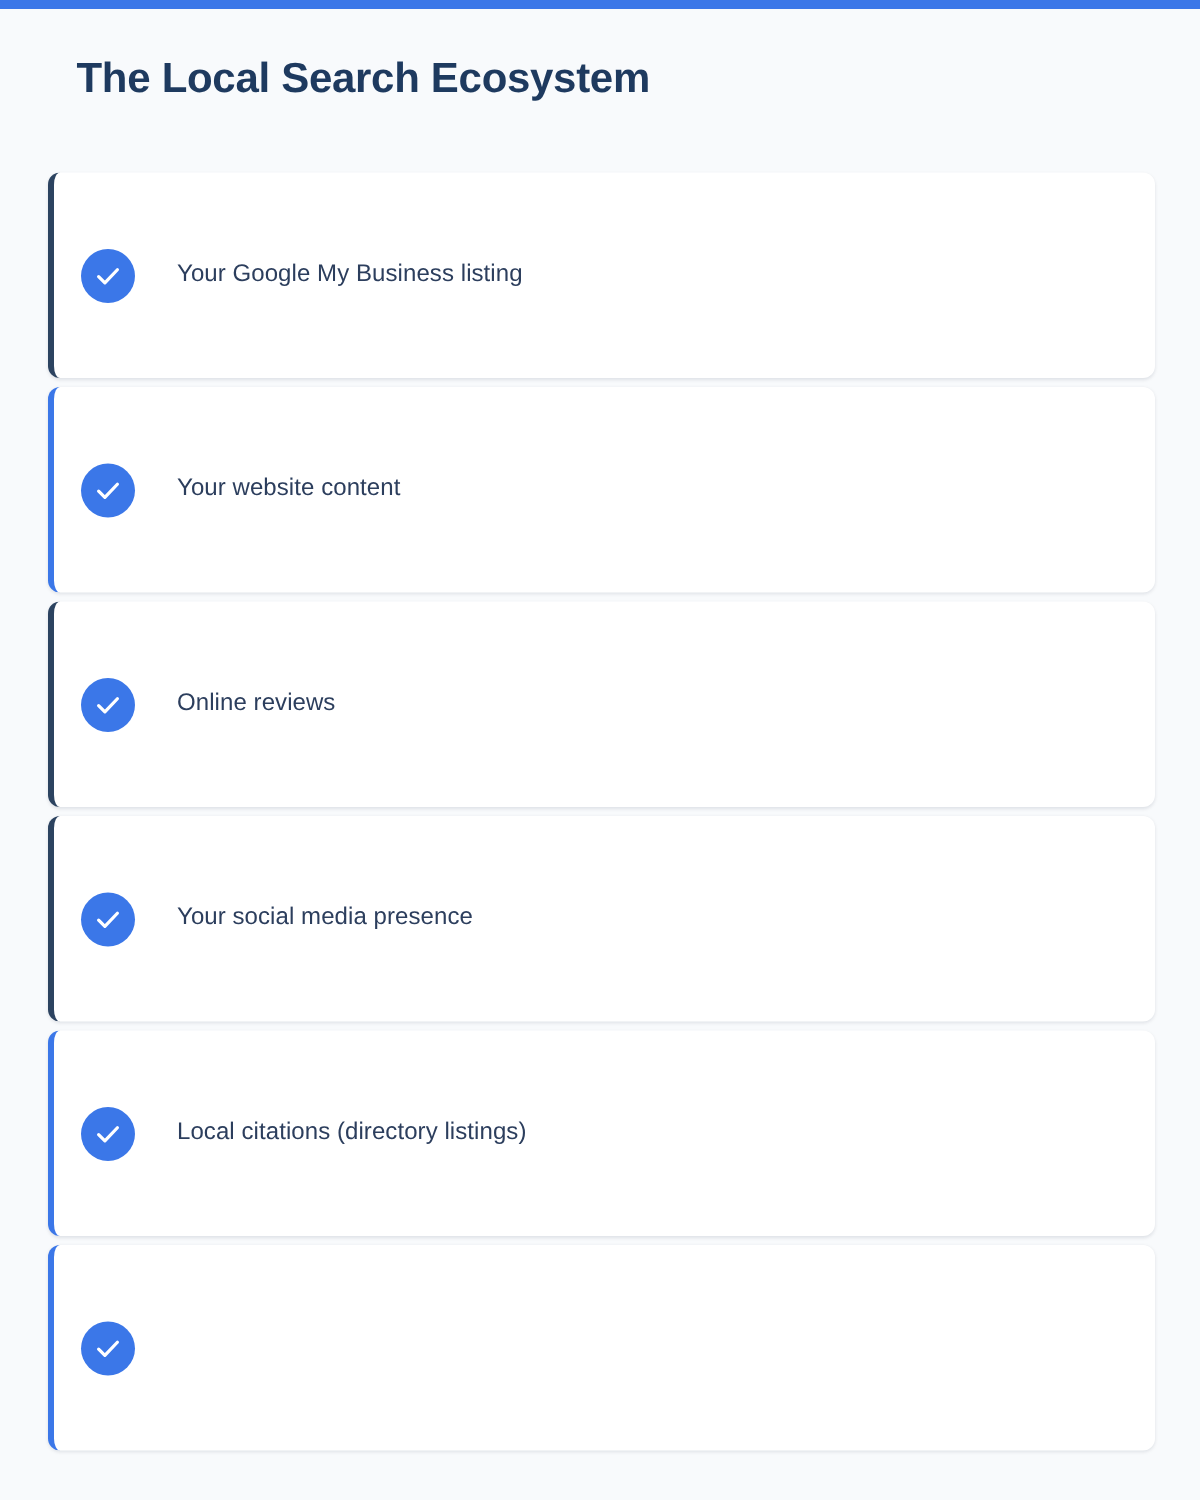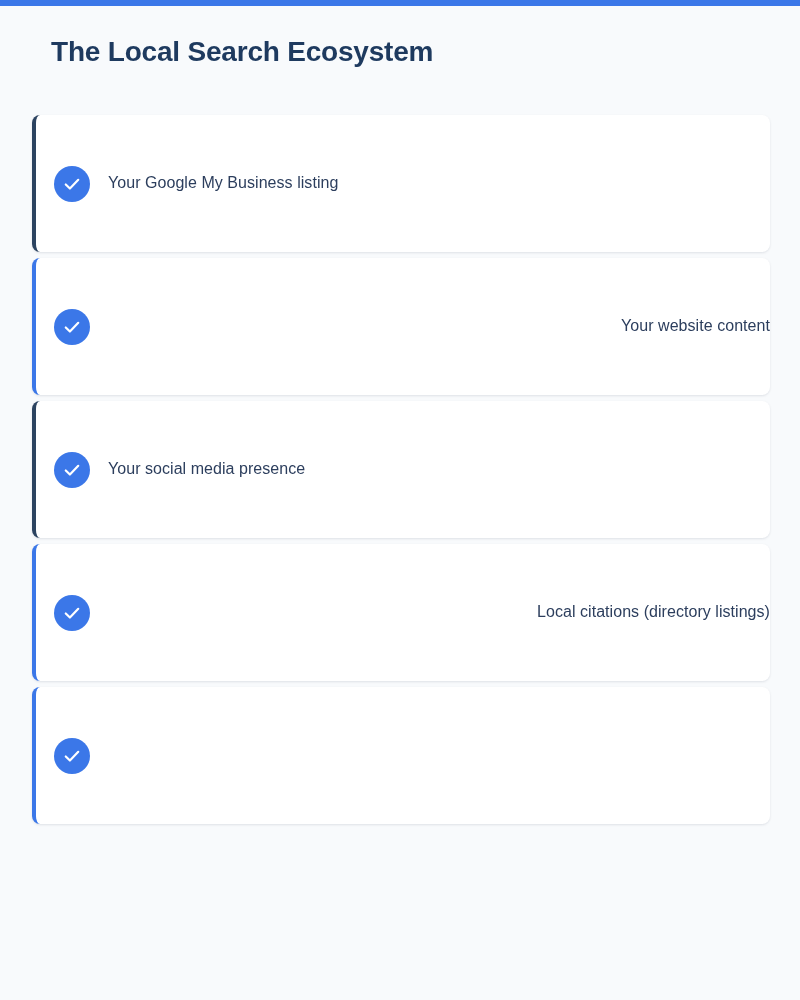--- a/index.html
+++ b/index.html
@@ -63,41 +63,41 @@
     border-left-width: 4px;
     border-left-style: solid;
     box-shadow: 0 1px 3px rgba(15, 30, 60, 0.07), 0 1px 2px rgba(15, 30, 60, 0.04);
     margin-bottom: 6px;
     display: flex;
     align-items: center;
     padding-left: 18px;
   }
 
   .eco-card.accent-navy { border-left-color: #2c4360; }
-  .eco-card.accent-blue { border-left-color: #3b77e8; justify-content: space-between; }
+  .eco-card.accent-blue { border-left-color: #3b77e8; }
 
   .check-badge {
     flex: 0 0 auto;
     width: 36px;
     height: 36px;
     border-radius: 50%;
     background: #3b77e8;
     display: flex;
     align-items: center;
     justify-content: center;
   }
 
   .check-badge svg {
     display: block;
     width: 20px;
     height: 20px;
   }
 
   .card-label {
-    margin-left: 18px;
+    margin-left: 28px;
     font-size: 16px;
     color: #2c3e5d;
     line-height: 1.4;
     letter-spacing: 0.05px;
     white-space: nowrap;
   }
 </style>
 </head>
 <body>
 
@@ -120,20 +120,28 @@
 
     <div class="eco-card accent-blue">
       <span class="check-badge">
         <svg viewBox="0 0 24 24" fill="none" stroke="#ffffff" stroke-width="2.6" stroke-linecap="round" stroke-linejoin="round">
             <polyline points="4.5,12.5 9.5,17.5 19.5,7"></polyline>
           </svg>
       </span>
       <span class="card-label">Your website content</span>
     </div>
 
+    <div class="eco-card accent-navy">
+      <span class="check-badge">
+        <svg viewBox="0 0 24 24" fill="none" stroke="#ffffff" stroke-width="2.6" stroke-linecap="round" stroke-linejoin="round">
+            <polyline points="4.5,12.5 9.5,17.5 19.5,7"></polyline>
+          </svg>
+      </span>
+      <span class="card-label">Online reviews</span>
+    </div>
 
     <div class="eco-card accent-navy">
       <span class="check-badge">
         <svg viewBox="0 0 24 24" fill="none" stroke="#ffffff" stroke-width="2.6" stroke-linecap="round" stroke-linejoin="round">
             <polyline points="4.5,12.5 9.5,17.5 19.5,7"></polyline>
           </svg>
       </span>
       <span class="card-label">Your social media presence</span>
     </div>
 

